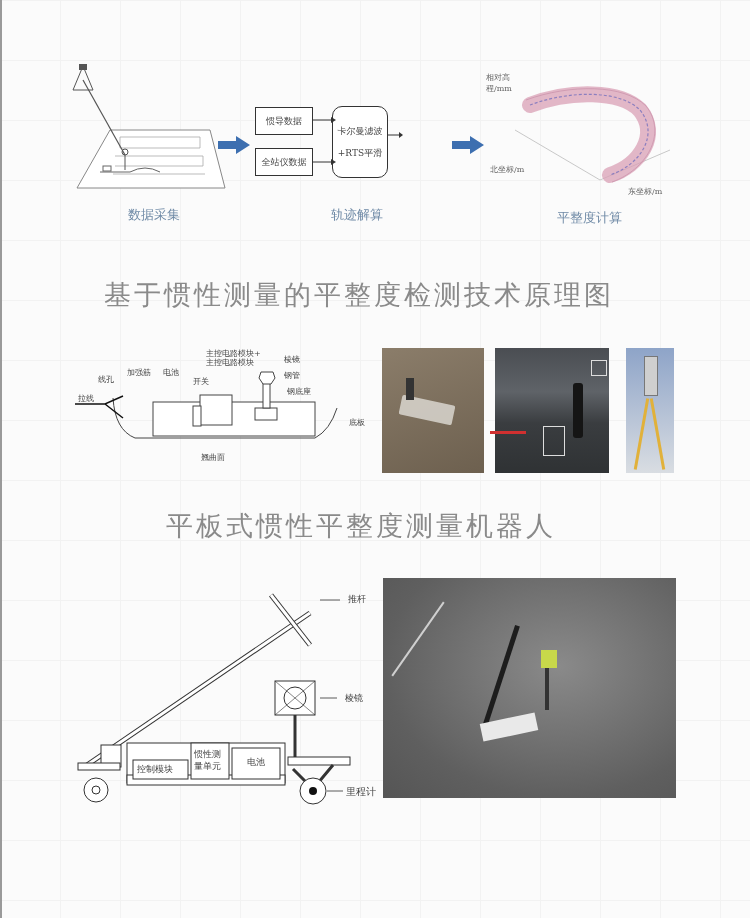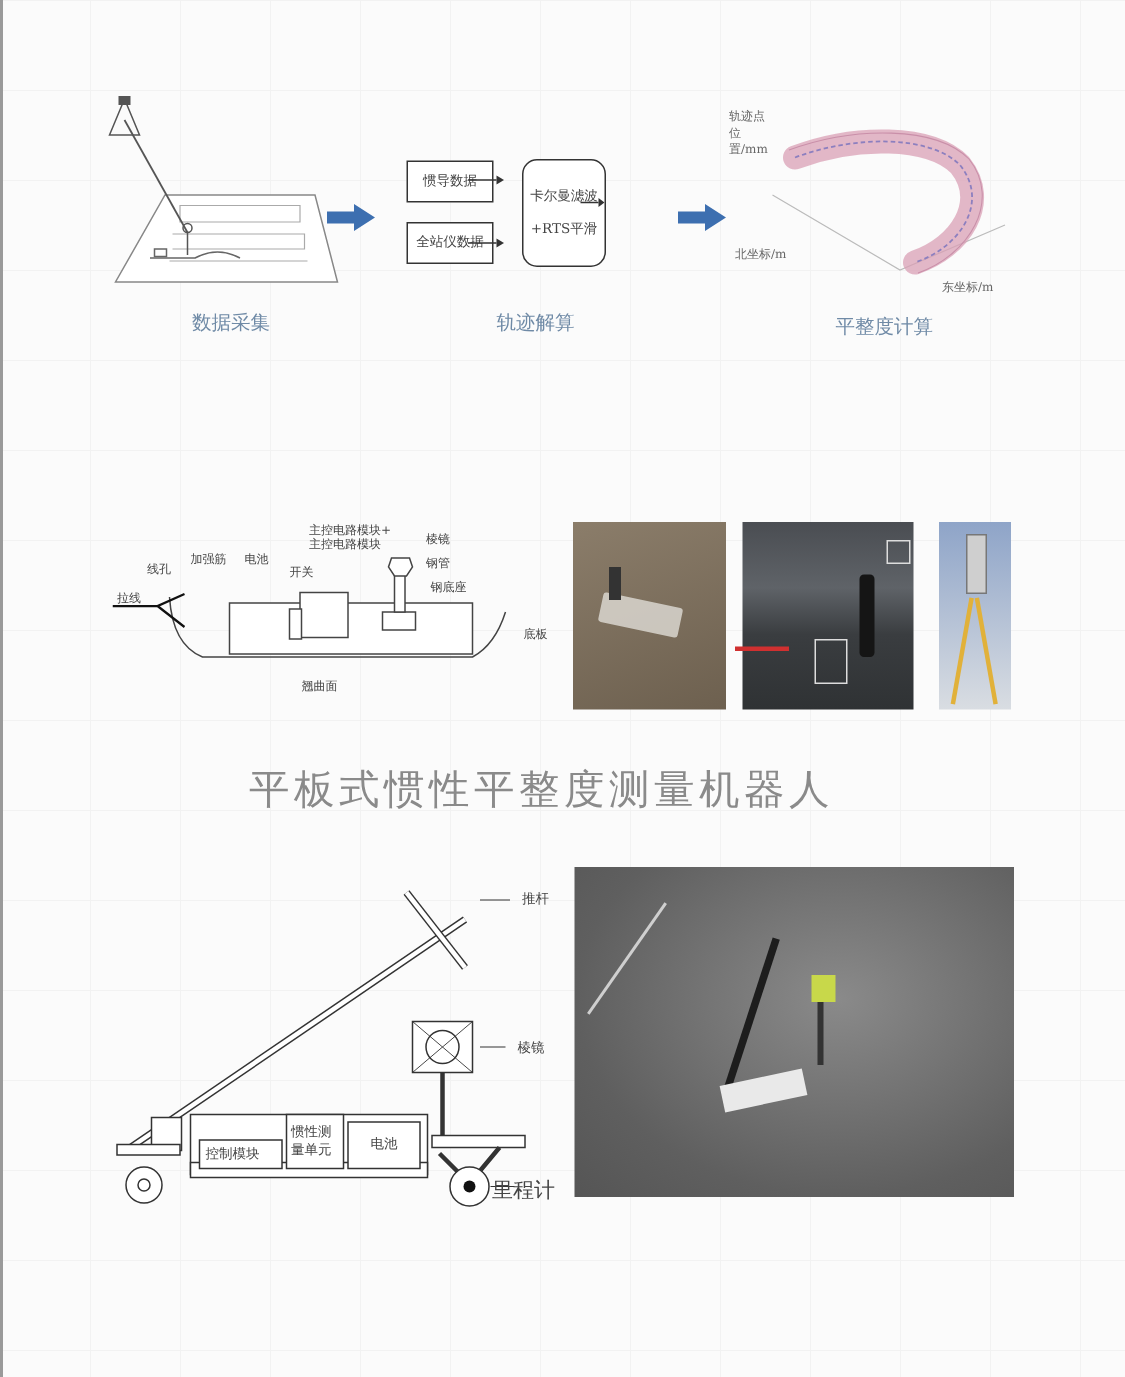--- a/index.html
+++ b/index.html
@@ -2,21 +2,21 @@
 <html><head>
 <meta charset="utf-8">
 <style>
   html,body{margin:0;padding:0;}
   body{width:750px;height:918px;background:#fbfbfb;position:relative;overflow:hidden;font-family:"DejaVu Sans",sans-serif;}
   .grid{position:absolute;inset:0;background-image:linear-gradient(#f1f1f1 1px,transparent 1px),linear-gradient(90deg,#f1f1f1 1px,transparent 1px);background-size:60px 60px;opacity:.8;}
   .leftline{position:absolute;left:0;top:0;width:2px;height:918px;background:#9a9a9a;}
   .abs{position:absolute;}
   .cap{color:#6f8aa6;font-family:"DejaVu Serif",serif;font-size:13px;}
   .big{color:#8a8a8a;font-size:27px;letter-spacing:3px;font-family:"DejaVu Sans",sans-serif;}
-  .box{position:absolute;border:1.5px solid #333;background:#fff;font-family:"DejaVu Serif",serif;font-size:9px;color:#444;display:flex;align-items:center;justify-content:center;text-align:center;line-height:1.35;margin-left:16px;}
+  .box{position:absolute;border:1.5px solid #333;background:#fff;font-family:"DejaVu Serif",serif;font-size:9px;color:#444;display:flex;align-items:center;justify-content:center;text-align:center;line-height:1.35;}
   .lbl{position:absolute;font-family:"DejaVu Serif",serif;font-size:8px;color:#444;white-space:nowrap;}
   .photo{position:absolute;overflow:hidden;}
 </style>
 </head>
 <body>
 
 <div class="grid"></div>
 <div class="leftline"></div>
 
 <div class="abs" style="left:0;top:0;width:750px;height:330px;">
@@ -49,31 +49,32 @@
     <polygon points="20,12 25,15 20,18" fill="#333"></polygon>
       <polygon points="20,54 25,57 20,60" fill="#333"></polygon>
       <polygon points="88,27 92,30 88,33" fill="#333"></polygon>
   </svg>
   <div class="abs cap" style="left:331px;top:206px;">轨迹解算</div>
 
   <svg class="abs" style="left:452px;top:136px;" width="32" height="18">
       <polygon points="0,5 18,5 18,0 32,9 18,18 18,13 0,13" fill="#3d6fb0"></polygon>
     </svg>
 
-  <div class="lbl" style="left:486px;top:72px;width:24px;white-space:normal;color:#666;">轨迹点位置/mm</div>
+  <div class="lbl" style="left:486px;top:72px;width:24px;white-space:normal;color:#666;">相对高程/mm</div>
   <svg class="abs" style="left:500px;top:70px;" width="180" height="130" viewBox="0 0 180 130">
     <path d="M15,60 L100,110 L170,80" fill="none" stroke="#bbb" stroke-width="0.8"></path>
     <path d="M30,35 C70,20 120,20 140,40 C160,65 140,95 110,105" fill="none" stroke="#d9a0b5" stroke-width="16" stroke-linecap="round" opacity=".75"></path>
     <path d="M30,35 C70,20 120,20 140,40 C160,65 140,95 110,105" fill="none" stroke="#8c7fbf" stroke-width="1.2" stroke-dasharray="3 2"></path>
     <path d="M26,30 C70,14 124,14 146,36 C168,64 146,100 112,112" fill="none" stroke="#c98fa9" stroke-width="0.7"></path>
   </svg>
   <div class="lbl" style="left:490px;top:164px;color:#666;">北坐标/m</div>
   <div class="lbl" style="left:628px;top:186px;color:#666;">东坐标/m</div>
   <div class="abs cap" style="left:557px;top:209px;">平整度计算</div>
 
+  <div class="abs big" style="left:104px;top:277px;">基于惯性测量的平整度检测技术原理图</div>
 </div>
 
 <div class="abs" style="left:0;top:330px;width:750px;height:220px;">
   <svg class="abs" style="left:75px;top:40px;" width="290" height="95" viewBox="0 0 290 95">
     <path d="M38,28 Q40,60 60,68 H240 Q255,60 262,38" fill="none" stroke="#444" stroke-width="1"></path>
     <rect x="78" y="32" width="162" height="34" fill="#fff" stroke="#444"></rect>
     <rect x="125" y="25" width="32" height="30" fill="#fff" stroke="#444"></rect>
     <rect x="118" y="36" width="8" height="20" fill="#fff" stroke="#444"></rect>
     <rect x="180" y="38" width="22" height="12" fill="#fff" stroke="#444"></rect>
     <rect x="188" y="10" width="7" height="28" fill="#fff" stroke="#444"></rect>
@@ -136,21 +137,21 @@
     <circle cx="238" cy="206" r="13" fill="#fff" stroke="#333"></circle>
     <circle cx="238" cy="206" r="4" fill="#111"></circle>
     <path d="M245,15 H265 M245,113 H262 M252,206 H268" stroke="#333" stroke-width=".8"></path>
   </svg>
   <div class="lbl" style="left:348px;top:33px;font-size:9px;">推杆</div>
   <div class="lbl" style="left:345px;top:132px;font-size:9px;">棱镜</div>
   <div class="lbl" style="left:137px;top:203px;font-size:9px;">控制模块</div>
   <div class="lbl" style="left:194px;top:188px;font-size:9px;">惯性测</div>
   <div class="lbl" style="left:194px;top:200px;font-size:9px;">量单元</div>
   <div class="lbl" style="left:247px;top:196px;font-size:9px;">电池</div>
-  <div class="lbl" style="left:328px;top:225px;font-size:14px;">里程计</div>
+  <div class="lbl" style="left:346px;top:225px;font-size:10px;">里程计</div>
 
   <div class="photo" style="left:383px;top:18px;width:293px;height:220px;background:radial-gradient(ellipse at 60% 40%,#8a8a8a,#5f5f5f 70%,#555);">
     <div class="abs" style="left:-10px;top:60px;width:90px;height:2px;background:#cfcfcf;transform:rotate(-55deg);"></div>
     <div class="abs" style="left:115px;top:45px;width:5px;height:110px;background:#1d1d1d;transform:rotate(18deg);"></div>
     <div class="abs" style="left:98px;top:140px;width:56px;height:18px;background:#e9e9e9;transform:rotate(-12deg);"></div>
     <div class="abs" style="left:158px;top:72px;width:16px;height:18px;background:#c8d84a;"></div>
     <div class="abs" style="left:162px;top:90px;width:4px;height:42px;background:#333;"></div>
   </div>
 
 </div>

